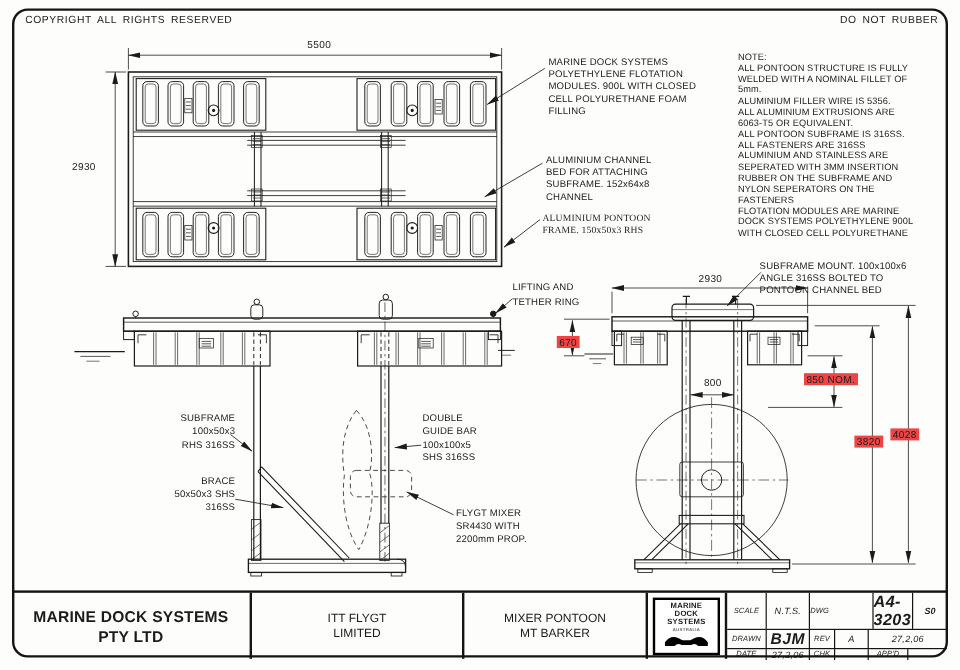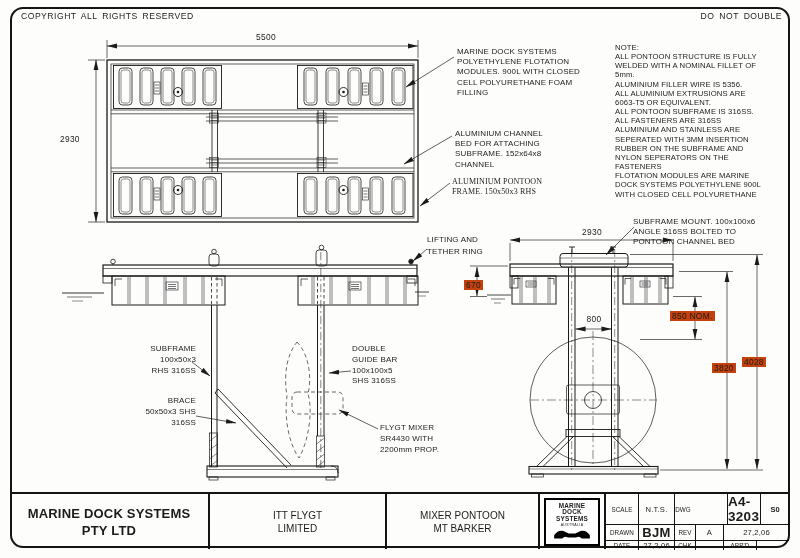--- a/index.html
+++ b/index.html
@@ -7,41 +7,41 @@
        font-family:"Liberation Sans",sans-serif;color:#1b1b1b;}
   .frame{position:absolute;left:10px;top:7px;width:776px;height:537px;border:2.5px solid #141414;
          border-radius:13px;z-index:9;pointer-events:none;}
   svg.draw{position:absolute;left:0;top:0;z-index:1;}
   svg.draw *{vector-effect:none;}
   .t{position:absolute;z-index:5;font-size:8px;line-height:10.2px;white-space:pre-line;
      letter-spacing:.15px;color:#1c1c1c;}
   .t-r{text-align:right;}
   .t-c{text-align:center;}
   .dim{font-size:8.4px;letter-spacing:.3px;}
-  .bgw{background:#c2410c;padding:0 2px;}
+  .bgw{background:#ef4444;padding:0 2px;}
   .notes{font-size:7.7px;line-height:9.15px;letter-spacing:.1px;}
   .lh12{line-height:12px;}
   .lh108{line-height:10.8px;}
   .lh10{line-height:10px;margin-top:10px;}
   .hdr{font-size:8.6px;letter-spacing:.5px;word-spacing:2px;}
   
   .tb{position:absolute;left:10px;top:492px;width:779px;height:55px;z-index:6;display:flex;
       border-top:2.2px solid #141414;background:transparent;}
   .tb-cell{box-sizing:border-box;display:flex;flex-direction:column;align-items:center;justify-content:center;}
   .tb-company{width:200px;border-right:2px solid #141414;font-weight:bold;font-size:13px;line-height:17px;
               text-align:center;white-space:pre-line;letter-spacing:.2px;}
   .tb-client{width:177px;border-right:2px solid #141414;font-size:10px;line-height:13px;text-align:center;white-space:pre-line;}
   .tb-project{width:153px;border-right:2px solid #141414;font-size:10px;line-height:13px;text-align:center;white-space:pre-line;}
   .tb-logocell{width:66px;border-right:2px solid #141414;justify-content:center;}
   .logo-box{width:52px;height:44px;border:2.5px solid #000;background:#fff;display:flex;flex-direction:column;
             align-items:center;justify-content:center;}
   .logo-t1{font-weight:bold;font-size:6.4px;line-height:6.6px;text-align:center;white-space:pre-line;letter-spacing:.2px;}
   .logo-t2{font-size:3.6px;line-height:4.5px;letter-spacing:.3px;}
   .tb-grid{flex:1;display:flex;flex-direction:column;}
-  .tb-row{flex:1;display:flex;}
+  .tb-row{flex:1;display:flex;font-style:italic;}
   .tb-row+.tb-row{border-top:1.3px solid #141414;}
   .gc{box-sizing:border-box;display:flex;align-items:center;justify-content:center;overflow:hidden;}
   .gc+.gc{border-left:1.3px solid #141414;}
   .lab{font-size:6.3px;letter-spacing:.1px;}
   .v8{font-size:7.6px;letter-spacing:.2px;}
   .big{font-weight:bold;font-size:13px;letter-spacing:.4px;}
   .dwgno{font-weight:bold;font-size:13.5px;letter-spacing:.3px;margin-left:36px;}
   .sheet-no{font-weight:bold;font-size:7.5px;}
 </style>
 </head>
@@ -294,21 +294,21 @@
     <line x1="634" y1="227" x2="606" y2="255" marker-end="url(#ar)"></line>
     <line x1="192" y1="362" x2="210" y2="376" marker-end="url(#ar)"></line>
     <line x1="196" y1="416" x2="236" y2="423" marker-end="url(#ar)"></line>
     <line x1="351" y1="371" x2="329" y2="373" marker-end="url(#ar)"></line>
     <line x1="378" y1="429" x2="339" y2="410" marker-end="url(#ar)"></line>
   </g>
   </g>
 </svg>
 
 <div class="t hdr" style="left:21px;top:11px;">COPYRIGHT ALL RIGHTS RESERVED</div>
-<div class="t hdr t-r" style="left:688px;top:11px;width:94px;">DO NOT DOUBLE</div>
+<div class="t hdr t-r" style="left:688px;top:11px;width:94px;">DO NOT RUBBER</div>
 
 <div class="t dim t-c" style="left:246px;top:32px;width:40px;">5500</div>
 <div class="t dim" style="left:60px;top:134px;">2930</div>
 
 <div class="t" style="left:457px;top:47px;">MARINE DOCK SYSTEMS
 POLYETHYLENE FLOTATION
 MODULES. 900L WITH CLOSED
 CELL POLYURETHANE FOAM
 FILLING</div>
 <div class="t" style="left:455px;top:129px;">ALUMINIUM CHANNEL

